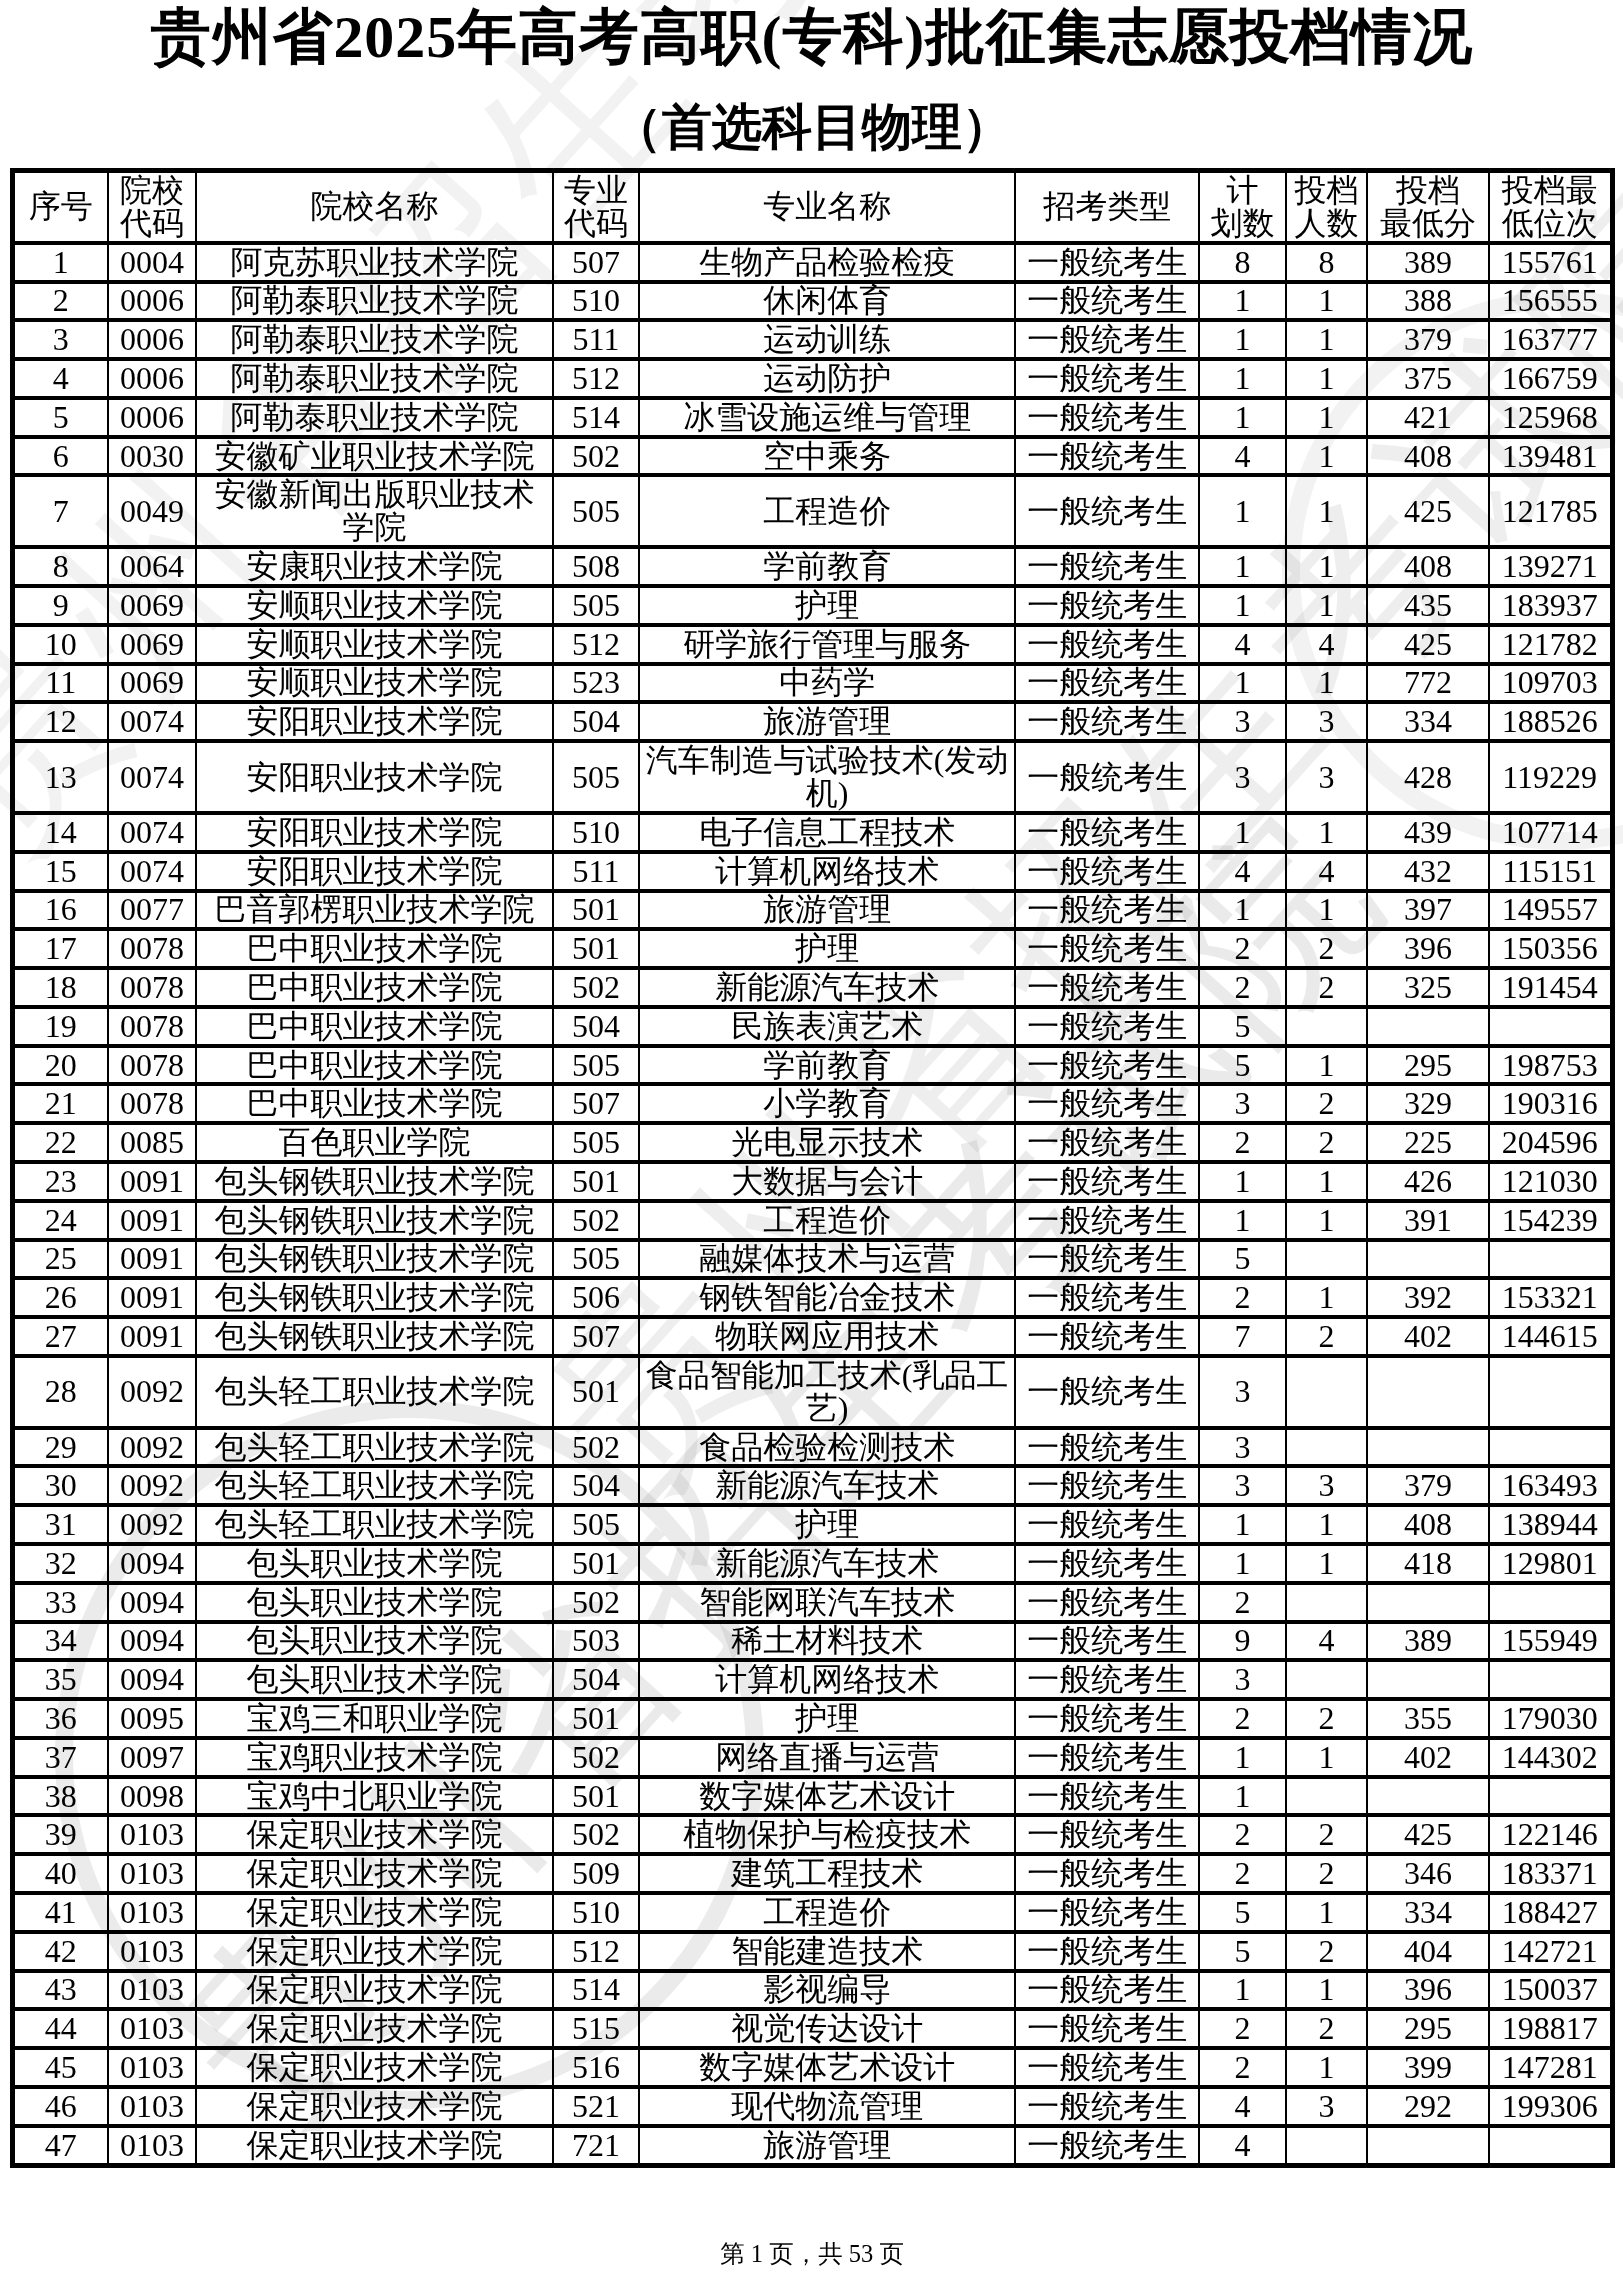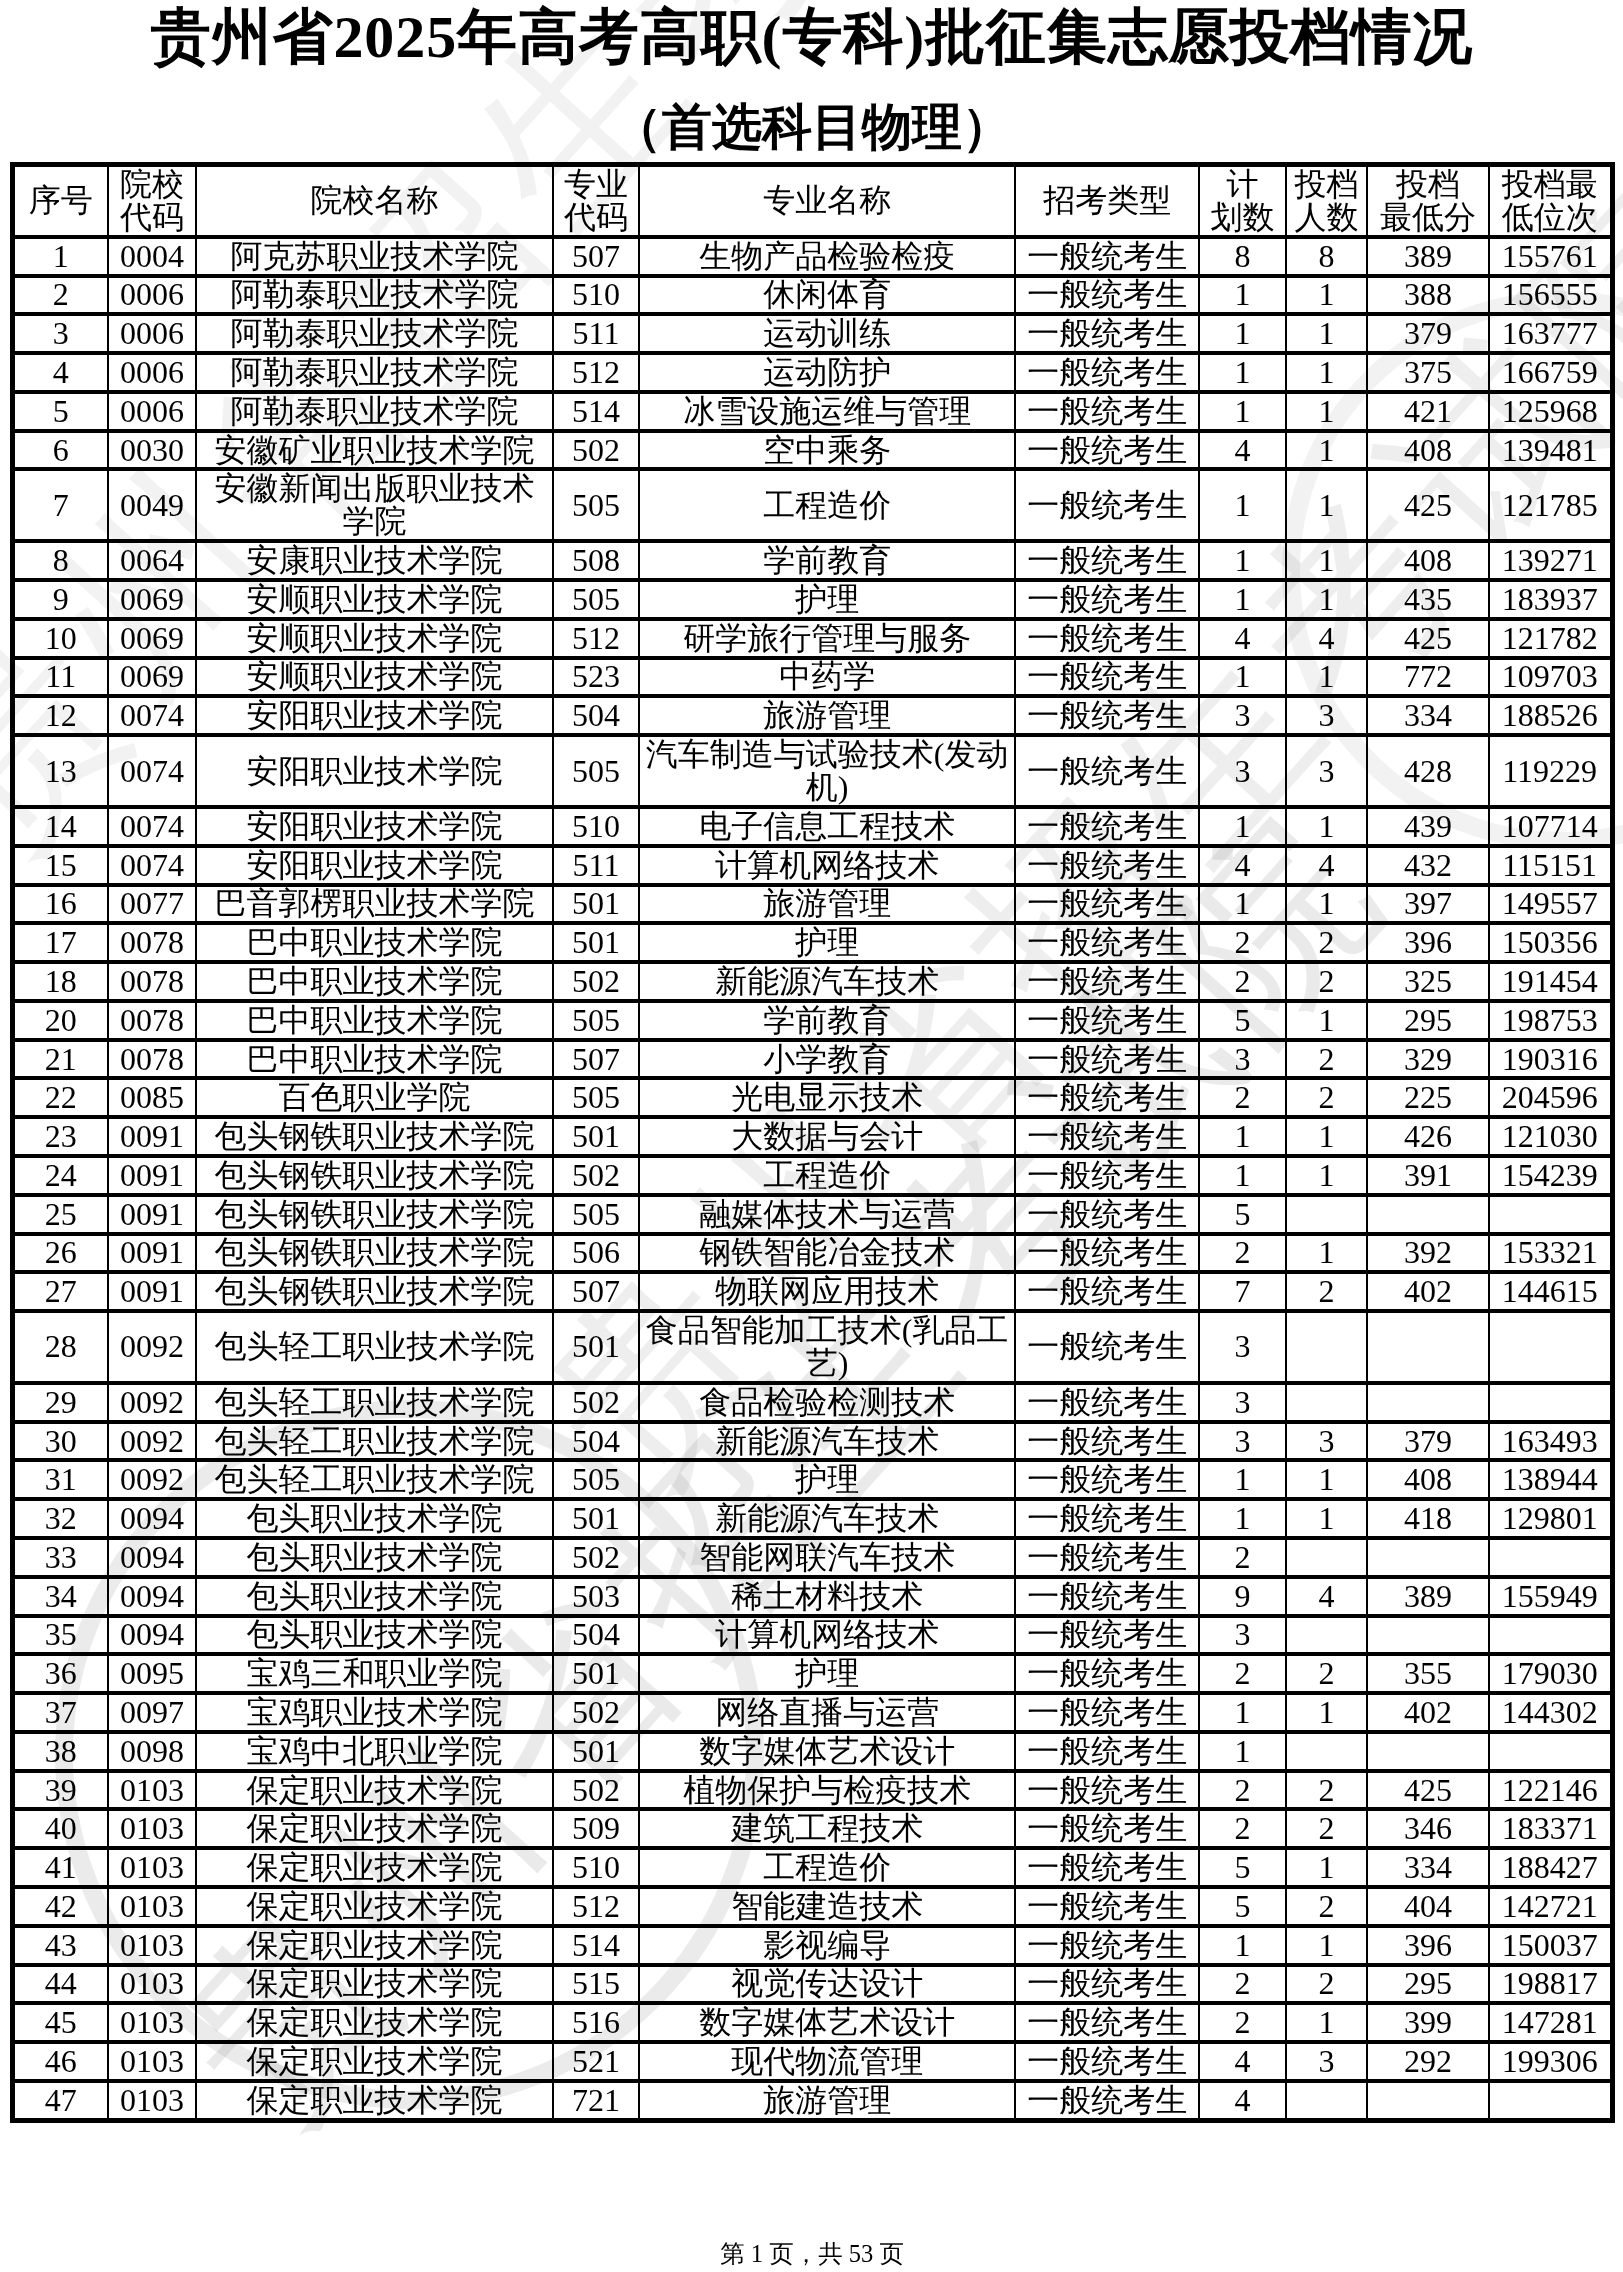--- a/index.html
+++ b/index.html
@@ -1,21 +1,21 @@
 <!DOCTYPE html>
 <html style="font-size:7.3px"><head>
 <meta charset="utf-8">
 <style>
   html,body{margin:0;padding:0;background:#fff;}
   .page{position:relative;width:1624px;height:2296px;background:#fff;overflow:hidden;
         font-family:"Liberation Serif","DejaVu Serif",serif;color:#000;}
   .content{position:relative;z-index:1;}
   .title{text-align:center;font-size:60px;font-weight:bold;letter-spacing:0.9px;line-height:1.25;}
   .subtitle{text-align:center;font-size:50px;font-weight:bold;margin-top:20px;line-height:1.3;}
-  table.admission{width:1605px;margin:2px auto 0;border-collapse:collapse;table-layout:fixed;
+  table.admission{width:1605px;margin:8px auto 0;border-collapse:collapse;table-layout:fixed;
         font-size:32px;border:5px solid #000;}
   th,td{border:2.3px solid #000;border-top-width:4.1px;border-bottom-width:4.1px;
         text-align:center;vertical-align:middle;padding:0.9px 3.6px;line-height:33px;
         word-break:break-all;overflow:hidden;}
   th{white-space:pre-line;font-weight:normal;}
   td{height:33px;}
   .footer{position:absolute;left:0;bottom:26px;width:100%;text-align:center;font-size:24.5px;z-index:1;}
   
   .wm{position:absolute;z-index:0;color:#9a9a9a;white-space:nowrap;pointer-events:none;
       font-size:195px;letter-spacing:13.6px;transform:rotate(-48deg);transform-origin:left center;}
@@ -285,20 +285,32 @@
             <td>巴中职业技术学院</td>
             <td>502</td>
             <td>新能源汽车技术</td>
             <td>一般统考生</td>
             <td>2</td>
             <td>2</td>
             <td>325</td>
             <td>191454</td>
           </tr>
           <tr>
+            <td>19</td>
+            <td>0078</td>
+            <td>巴中职业技术学院</td>
+            <td>504</td>
+            <td>民族表演艺术</td>
+            <td>一般统考生</td>
+            <td>5</td>
+            <td></td>
+            <td></td>
+            <td></td>
+          </tr>
+          <tr>
             <td>20</td>
             <td>0078</td>
             <td>巴中职业技术学院</td>
             <td>505</td>
             <td>学前教育</td>
             <td>一般统考生</td>
             <td>5</td>
             <td>1</td>
             <td>295</td>
             <td>198753</td>

